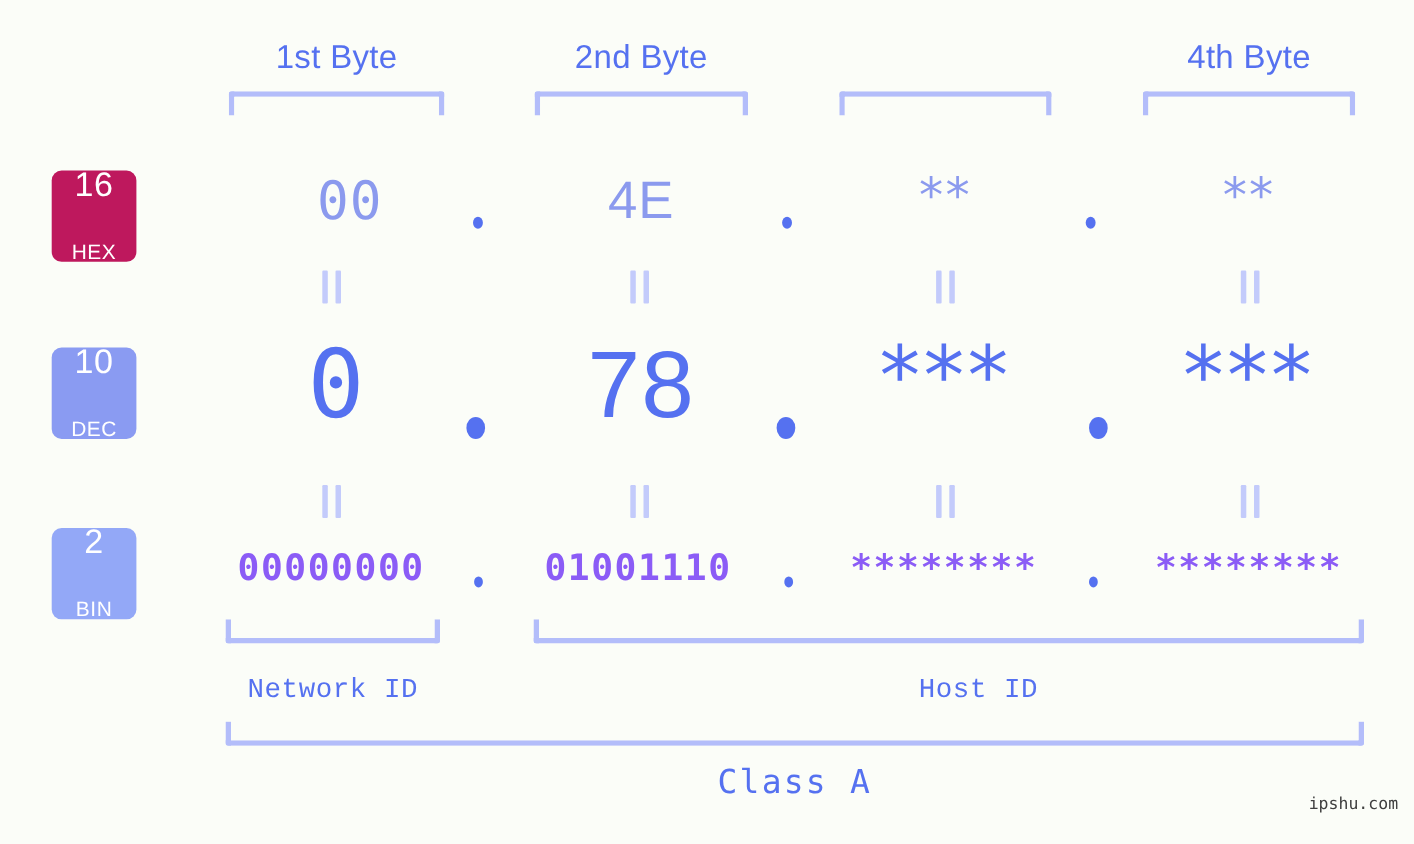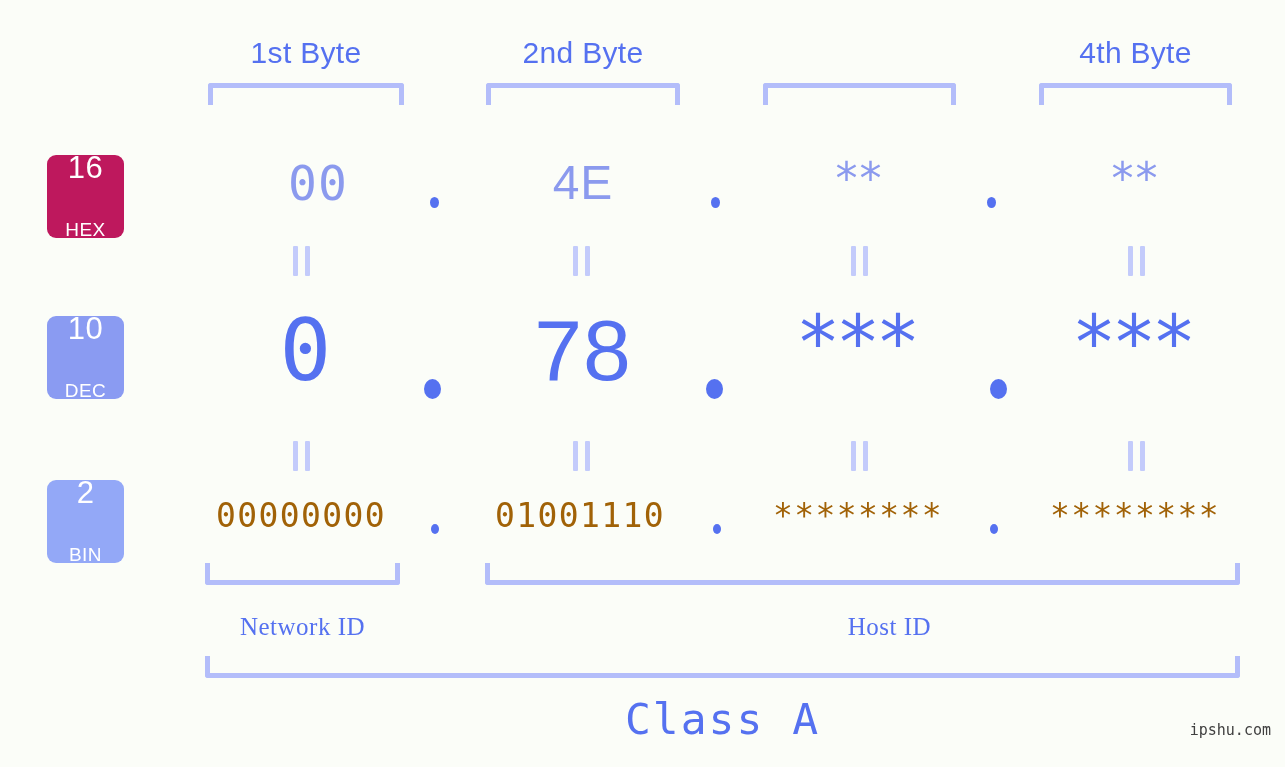--- a/index.html
+++ b/index.html
@@ -128,23 +128,24 @@
     font-size: 74px;
     letter-spacing: 3px;
   }
 
   
   .bin-val {
     top: 490px;
     height: 52px;
     line-height: 52px;
     font-size: 33px;
-    color: #a16207;
+    color: #8b5cf6;
     font-family: "DejaVu Sans Mono", monospace;
     letter-spacing: 1.4px;
+    font-weight: bold;
   }
   .bin-val.stars {
     letter-spacing: 1.4px;
   }
 
   
   .dot {
     position: absolute;
     border-radius: 50%;
     background: #5571f0;
@@ -168,33 +169,33 @@
     background: #c3cbfb;
     border-radius: 1px;
   }
 
   
   .id-label {
     position: absolute;
     text-align: center;
     font-size: 25px;
     color: #5571f0;
-    font-family: Liberation Serif, serif;
+    font-family: Liberation Mono, monospace;
     letter-spacing: 0.5px;
     white-space: nowrap;
   }
 
   
   #class-label {
     position: absolute;
     left: 205px;
     width: 1035px;
     top: 694px;
     text-align: center;
-    font-size: 43px;
+    font-size: 30px;
     color: #5571f0;
     font-family: "DejaVu Sans Mono", monospace;
     letter-spacing: 2px;
   }
 
   
   #watermark {
     position: absolute;
     right: 14px;
     bottom: 28px;

